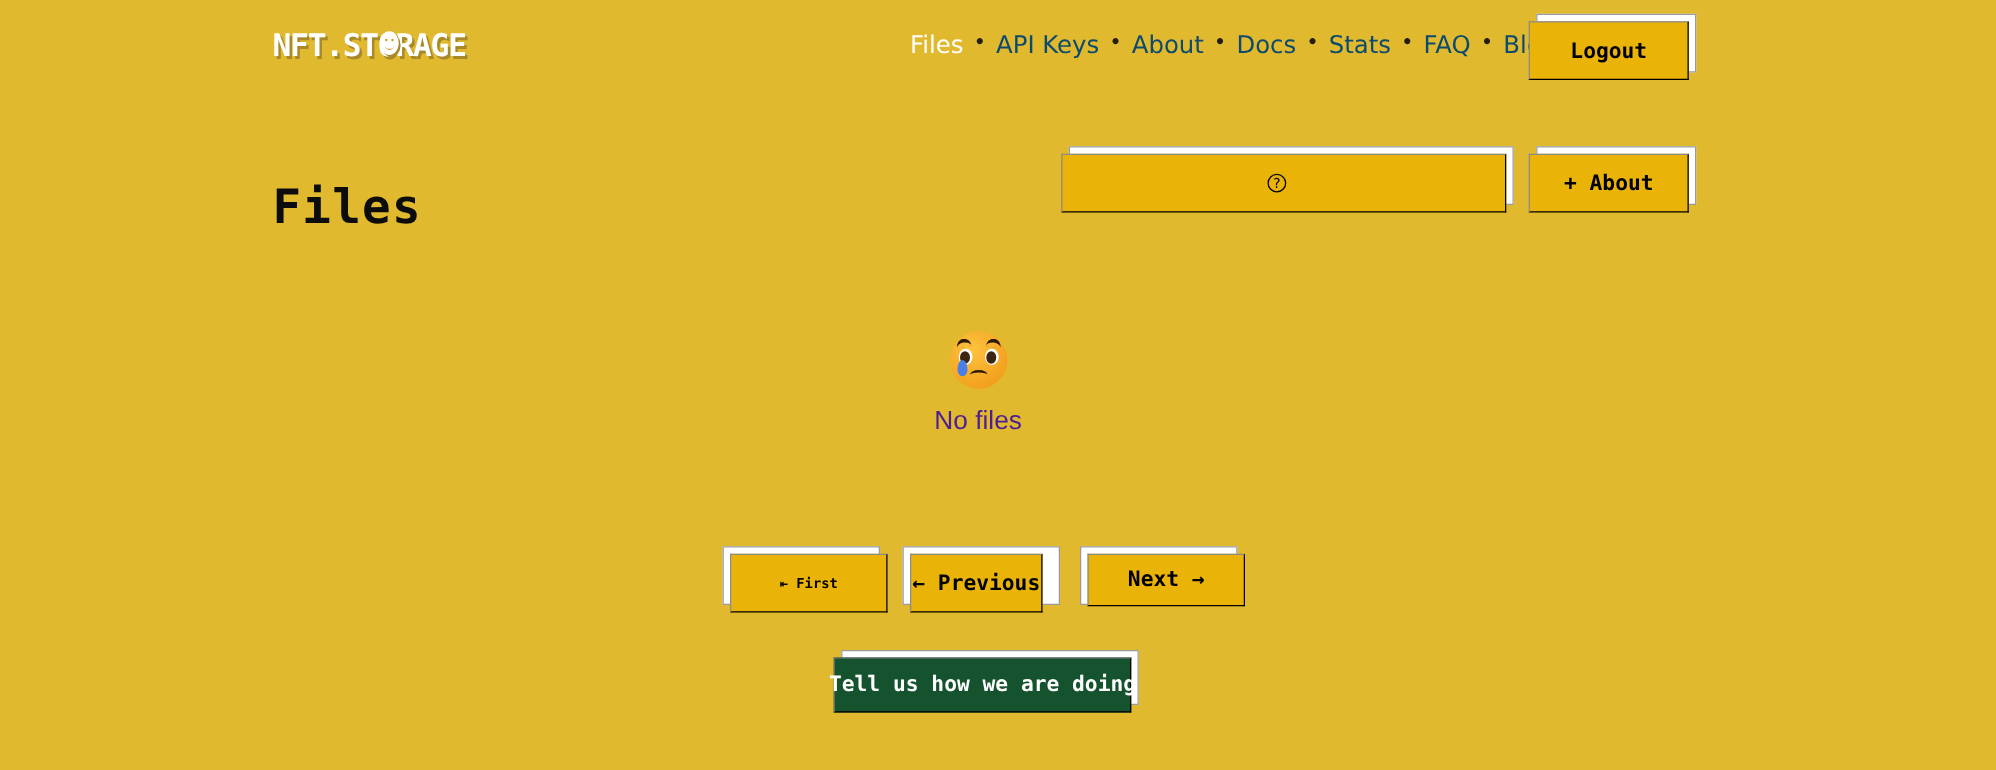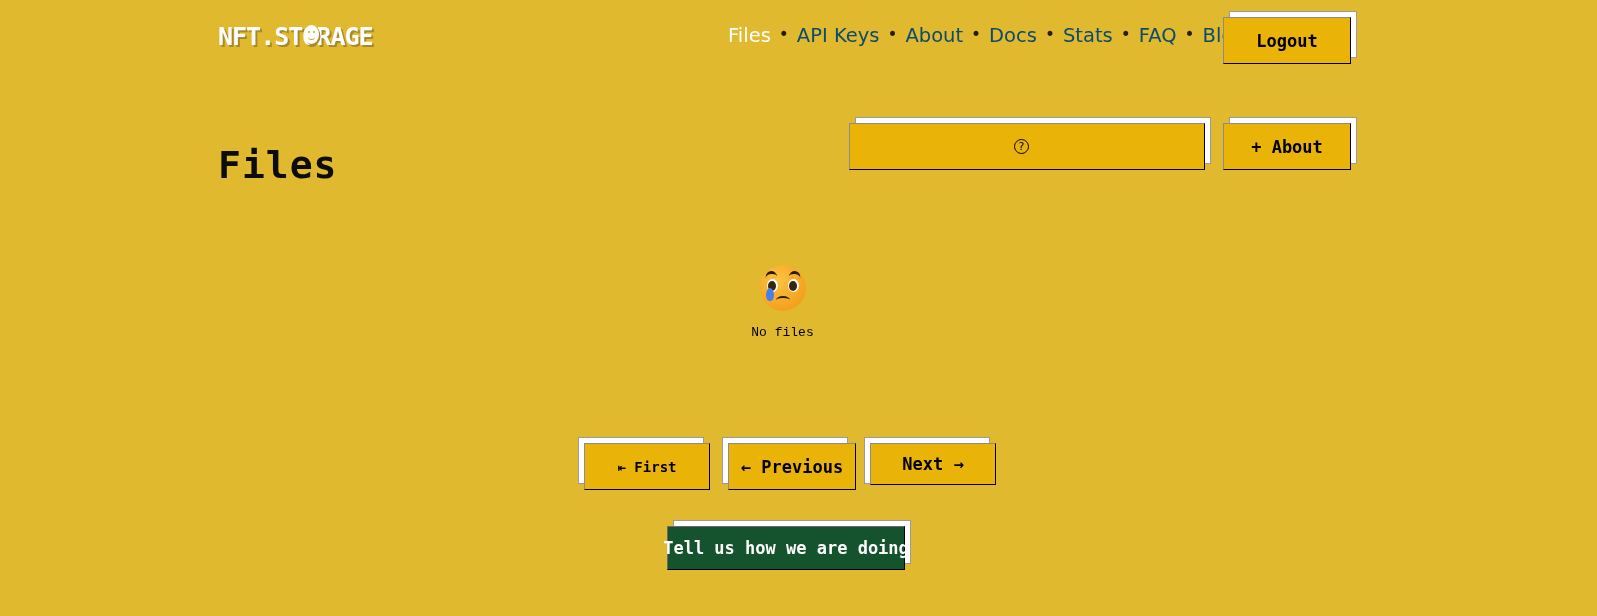--- a/index.html
+++ b/index.html
@@ -218,30 +218,30 @@
   }
   .emoji-mouth {
     position: absolute;
     left: 16px; top: 31px;
     width: 14px; height: 8px;
     border-bottom: 2.6px solid #2a1a06;
     border-radius: 0 0 50% 50%;
     transform: rotate(180deg);
   }
   .empty-label {
-    font-size: 13px;
-    color: #000000;
-    font-family: Liberation Mono, monospace;
+    font-size: 21px;
+    color: #4c1d95;
+    font-family: Liberation Sans, sans-serif;
   }
 
   
   #first-stack { left: 578px; top: 437px; width: 126px; height: 47px; }
-  #first-btn   { left: 584px; top: 443px; width: 126px; height: 47px; font-size: 14px; }
+  #first-btn   { left: 584px; top: 443px; width: 126px; height: 47px; font-size: 11px; }
   #prev-stack  { left: 722px; top: 437px; width: 126px; height: 47px; }
-  #prev-btn    { left: 728px; top: 443px; width: 128px; height: 47px; font-size: 17px; }
+  #prev-btn    { left: 728px; top: 443px; width: 106px; height: 47px; font-size: 17px; }
   #next-stack  { left: 864px; top: 437px; width: 126px; height: 47px; }
   #next-btn    { left: 870px; top: 443px; width: 126px; height: 42px; font-size: 17px; }
 
   
   #feedback-stack { left: 673px; top: 520px; width: 238px; height: 44px; }
   #feedback-btn   { left: 667px; top: 526px; width: 238px; height: 44px; font-size: 17px; }
 </style>
 </head>
 <body>
 

